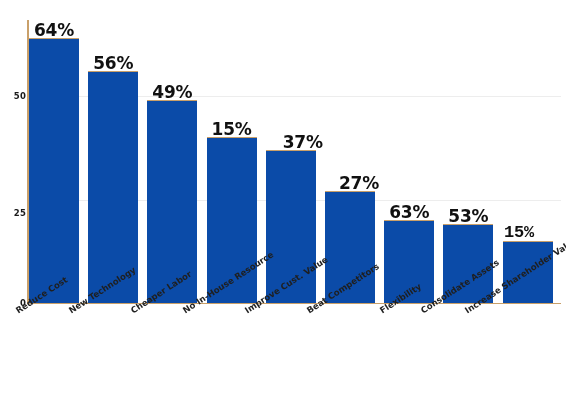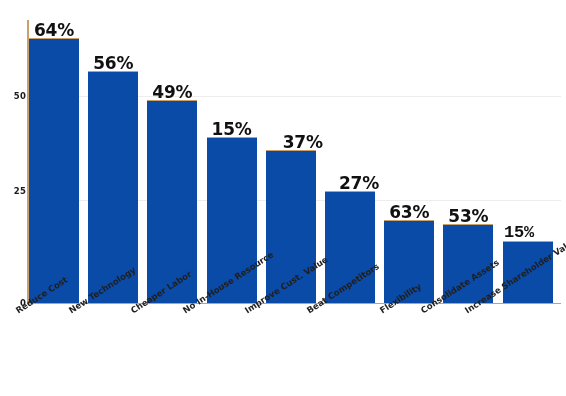--- a/index.html
+++ b/index.html
@@ -106,21 +106,21 @@
     letter-spacing: -0.05px;
   }
 </style>
 </head>
 <body>
 
 <div id="chart-root">
 
   <div class="ytick-wrap">
     <div class="ytick" style="top:298px;">0</div>
-    <div class="ytick" style="top:186px;">25</div>
+    <div class="ytick" style="top:208px;">25</div>
     <div class="ytick" style="top:91px;">50</div>
   </div>
 
   <div class="plot-area">
     <div class="gridline" style="top:96px;"></div>
     <div class="gridline" style="top:199.5px;"></div>
   </div>
 
   <div class="axis-line"></div>
   <div class="baseline"></div>

